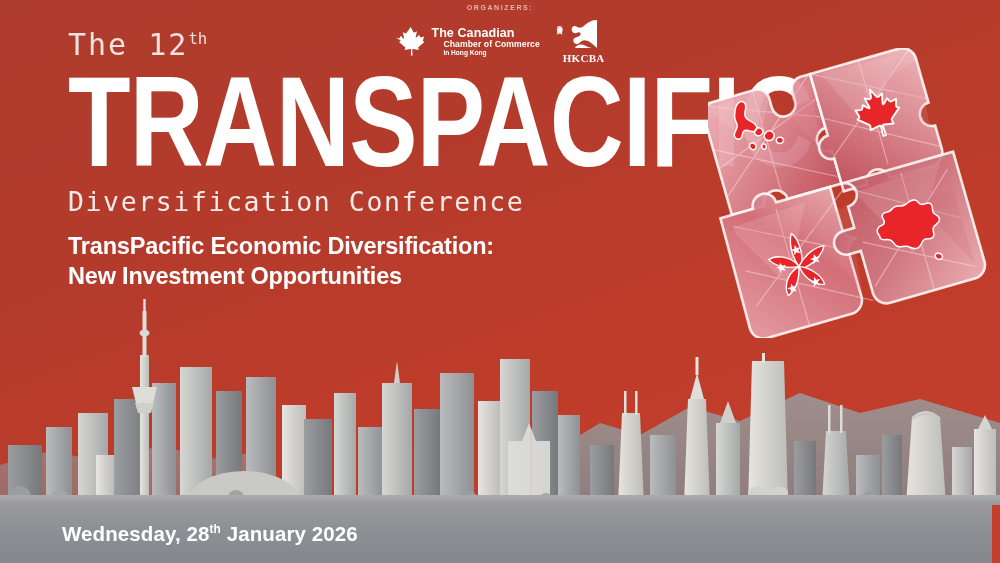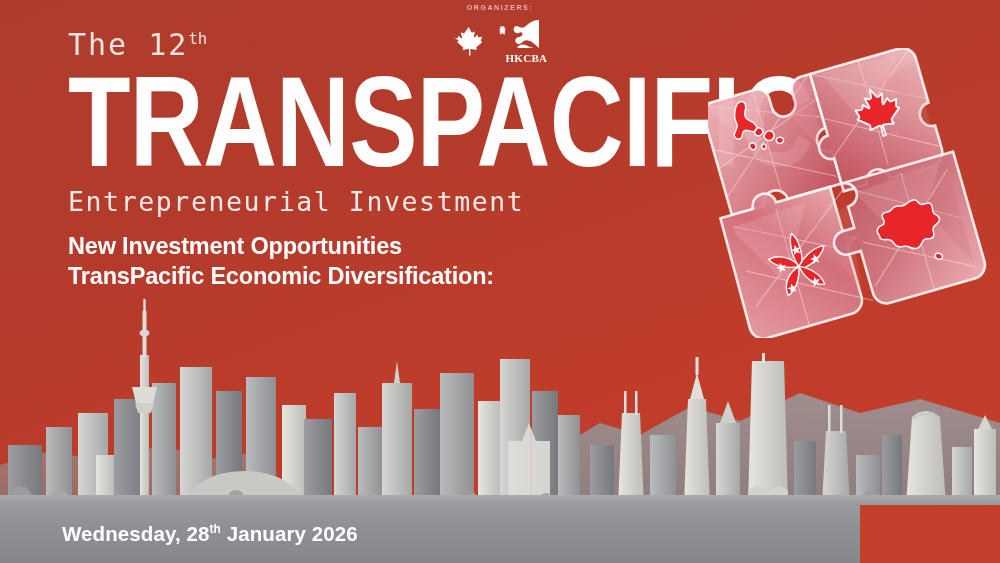--- a/index.html
+++ b/index.html
@@ -129,21 +129,21 @@
   .skyline {
     position:absolute;
     left:0; bottom:58px;
     width:1000px; height:210px;
     z-index:4;
   }
 
   
   .date-bar {
     position:absolute;
-    left:0; bottom:0; width:860px; height:58px;
+    left:0; bottom:0; width:992px; height:58px;
     background:linear-gradient(180deg, #9a9a9e 0%, #8e9095 40%, #85878c 100%);
     z-index:7;
     display:flex;
     align-items:center;
   }
   .date-text {
     margin-left:62px;
     font-family:"Liberation Sans", sans-serif;
     font-size:20.5px;
     font-weight:700;
@@ -185,20 +185,25 @@
 
       <div class="ccc-logo">
         <svg width="30" height="32" viewBox="0 0 30 32">
           <path d="M15 1.5 l2.6 5.1 c.5 .9 1.2 .8 2 .3 l2 -1 -1.3 5.7 c-.2 1 .2 1.3 .9 .6 l2.6 -2.6 .8 1.9
                    c.3 .7 .7 .8 1.4 .7 l3.0 -.6 -1.1 3.8 c-.2 .7 -.2 1 .4 1.3 l1.1 .6 -6.1 5.1
                    c-.6 .5 -.5 .9 -.3 1.6 l.5 1.8 -5.9 -1.1 c-.7 -.1 -1 .2 -1 .8 l.3 5.9 -1.8 0
                    .3 -5.9 c0 -.6 -.3 -.9 -1 -.8 l-5.9 1.1 .5 -1.8 c.2 -.7 .3 -1.1 -.3 -1.6
                    l-6.1 -5.1 1.1 -.6 c.6 -.3 .6 -.6 .4 -1.3 L-.8 12.6 l3.0 .6 c.7 .1 1.1 0 1.4 -.7
                    l.8 -1.9 2.6 2.6 c.7 .7 1.1 .4 .9 -.6 L6.6 6.9 l2 1 c.8 .5 1.5 .6 2 -.3 z" transform="translate(1.5,0.6) scale(0.95)" fill="#ffffff"></path>
         </svg>
+        <div class="ccc-text">
+          <div class="ccc-l1">The Canadian</div>
+          <div class="ccc-l2">Chamber of Commerce</div>
+          <div class="ccc-l3">in Hong Kong</div>
+        </div>
       </div>
 
       <div class="hkcba-logo">
         <div class="hkcba-cn">香港加拿大商會</div>
         <div class="hkcba-mark">
           <svg width="34" height="30" viewBox="0 0 34 30">
             <path d="M30 2 c-5 0 -9 2 -12 5 c-2 2 -4 3 -6 2.5 c-2 -.5 -3 -2 -5 -1.5
                      c-2 .5 -3 3 -2 5 c1 2 3 2.5 4.5 2 c1.5 -.5 2.5 -1 3.5 -.3
                      c1 .8 .8 2.2 -.3 3 c-1.5 1.2 -4 1 -5.5 2.5 c-1.6 1.6 -1 4.3 .8 5.3
                      c1.6 .9 3.4 .3 4.6 -.8 c1.5 -1.4 2.8 -2.4 5 -2.4 c3.5 0 6 2.2 8.4 4.2
@@ -209,25 +214,25 @@
       </div>
 
     </div>
   </div>
 
   <div class="title-block">
     <div class="the-12th"><span>The 12</span><sup>th</sup></div>
 
     <div class="wordmark">TRANSPACIFIC</div>
 
-    <div class="sub-conference">Entrepreneurial Investment</div>
+    <div class="sub-conference">Diversification Conference</div>
 
     <div class="theme">
+      <div>TransPacific Economic Diversification:</div>
       <div>New Investment Opportunities</div>
-      <div>TransPacific Economic Diversification:</div>
     </div>
   </div>
 
   <svg class="puzzle-graphic" viewBox="0 0 280 290">
     <defs>
       <linearGradient id="glassA" x1="0" y1="0" x2="1" y2="1">
         <stop offset="0%" stop-color="#f0b8bd" stop-opacity=".95"></stop>
         <stop offset="45%" stop-color="#de8f99" stop-opacity=".92"></stop>
         <stop offset="100%" stop-color="#c35560" stop-opacity=".92"></stop>
       </linearGradient>

